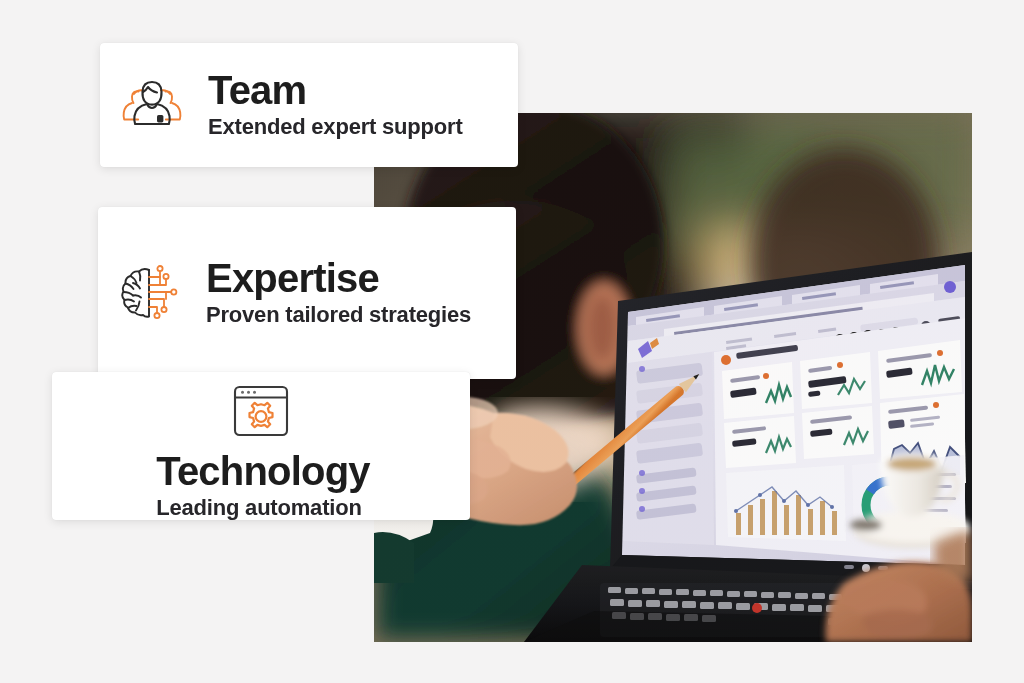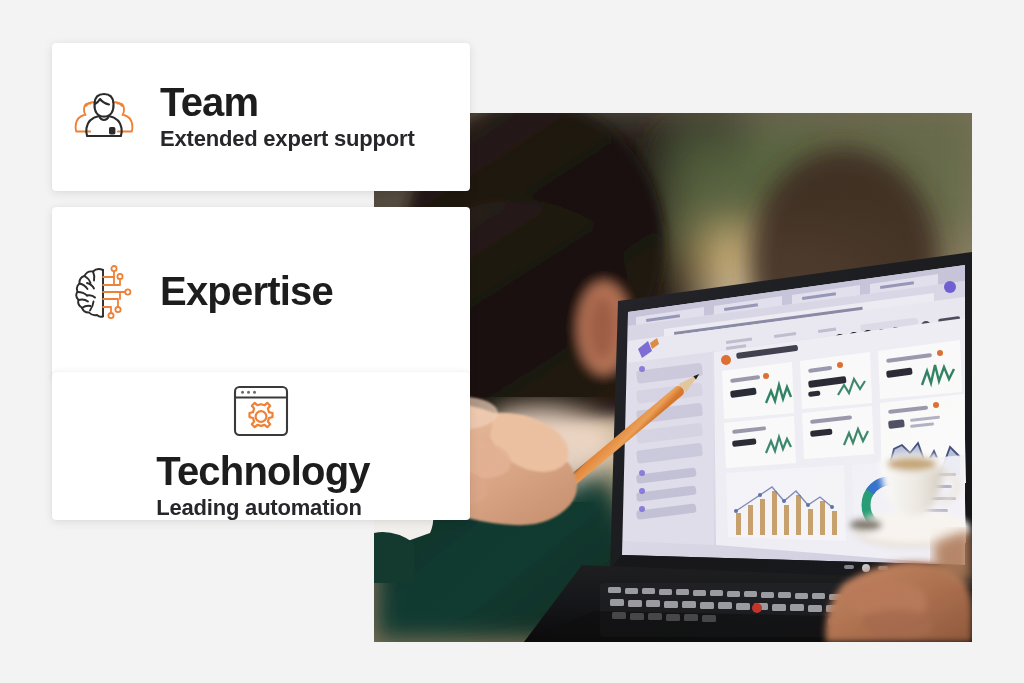--- a/index.html
+++ b/index.html
@@ -20,22 +20,22 @@
   .photo svg{display:block;width:100%;height:100%;}
 
   
   .card{
     position:absolute;left:52px;width:418px;
     background:#ffffff;border-radius:4px;
     box-shadow:0 2px 10px rgba(0,0,0,.10), 0 0 1px rgba(0,0,0,.12);
     display:flex;align-items:center;
     box-sizing:border-box;
   }
-  .card-1{top:43px;height:148px;}
-  .card-2{top:207px;height:172px;}
+  .card-1{top:43px;height:124px;margin-left:48px;}
+  .card-2{top:207px;height:172px;margin-left:46px;}
   .card-3{top:372px;height:148px;flex-direction:column;}
 
   .card-icon{
     width:104px;min-width:104px;height:100%;
     display:flex;align-items:center;justify-content:center;
   }
   .card-icon svg{display:block;}
   .card-text{padding-left:4px;}
   .card-title{
     font-size:40px;font-weight:bold;color:#1d1d1d;
@@ -524,20 +524,21 @@
           <circle cx="40" cy="3.6" r="2.6"></circle>
           <circle cx="46" cy="11.4" r="2.6"></circle>
           <circle cx="53.8" cy="27" r="2.6"></circle>
           <circle cx="44" cy="44.6" r="2.6"></circle>
           <circle cx="37" cy="50.6" r="2.6"></circle>
         </g>
       </svg>
     </div>
     <div class="card-text">
       <div class="card-title">Expertise</div>
+      <div class="card-sub">Proven tailored strategies</div>
     </div>
   </div>
 
   <div class="card card-3">
     <div class="card-icon">
       <svg width="58" height="56" viewBox="0 0 58 56">
         <rect x="3" y="4" width="52" height="48" rx="4.5" fill="none" stroke="#3a3a3a" stroke-width="2.1"></rect>
         <path d="M3 14.5 L55 14.5" fill="none" stroke="#3a3a3a" stroke-width="2.1"></path>
         <g fill="#6b6b6b">
           <circle cx="10.5" cy="9.3" r="1.5"></circle>

